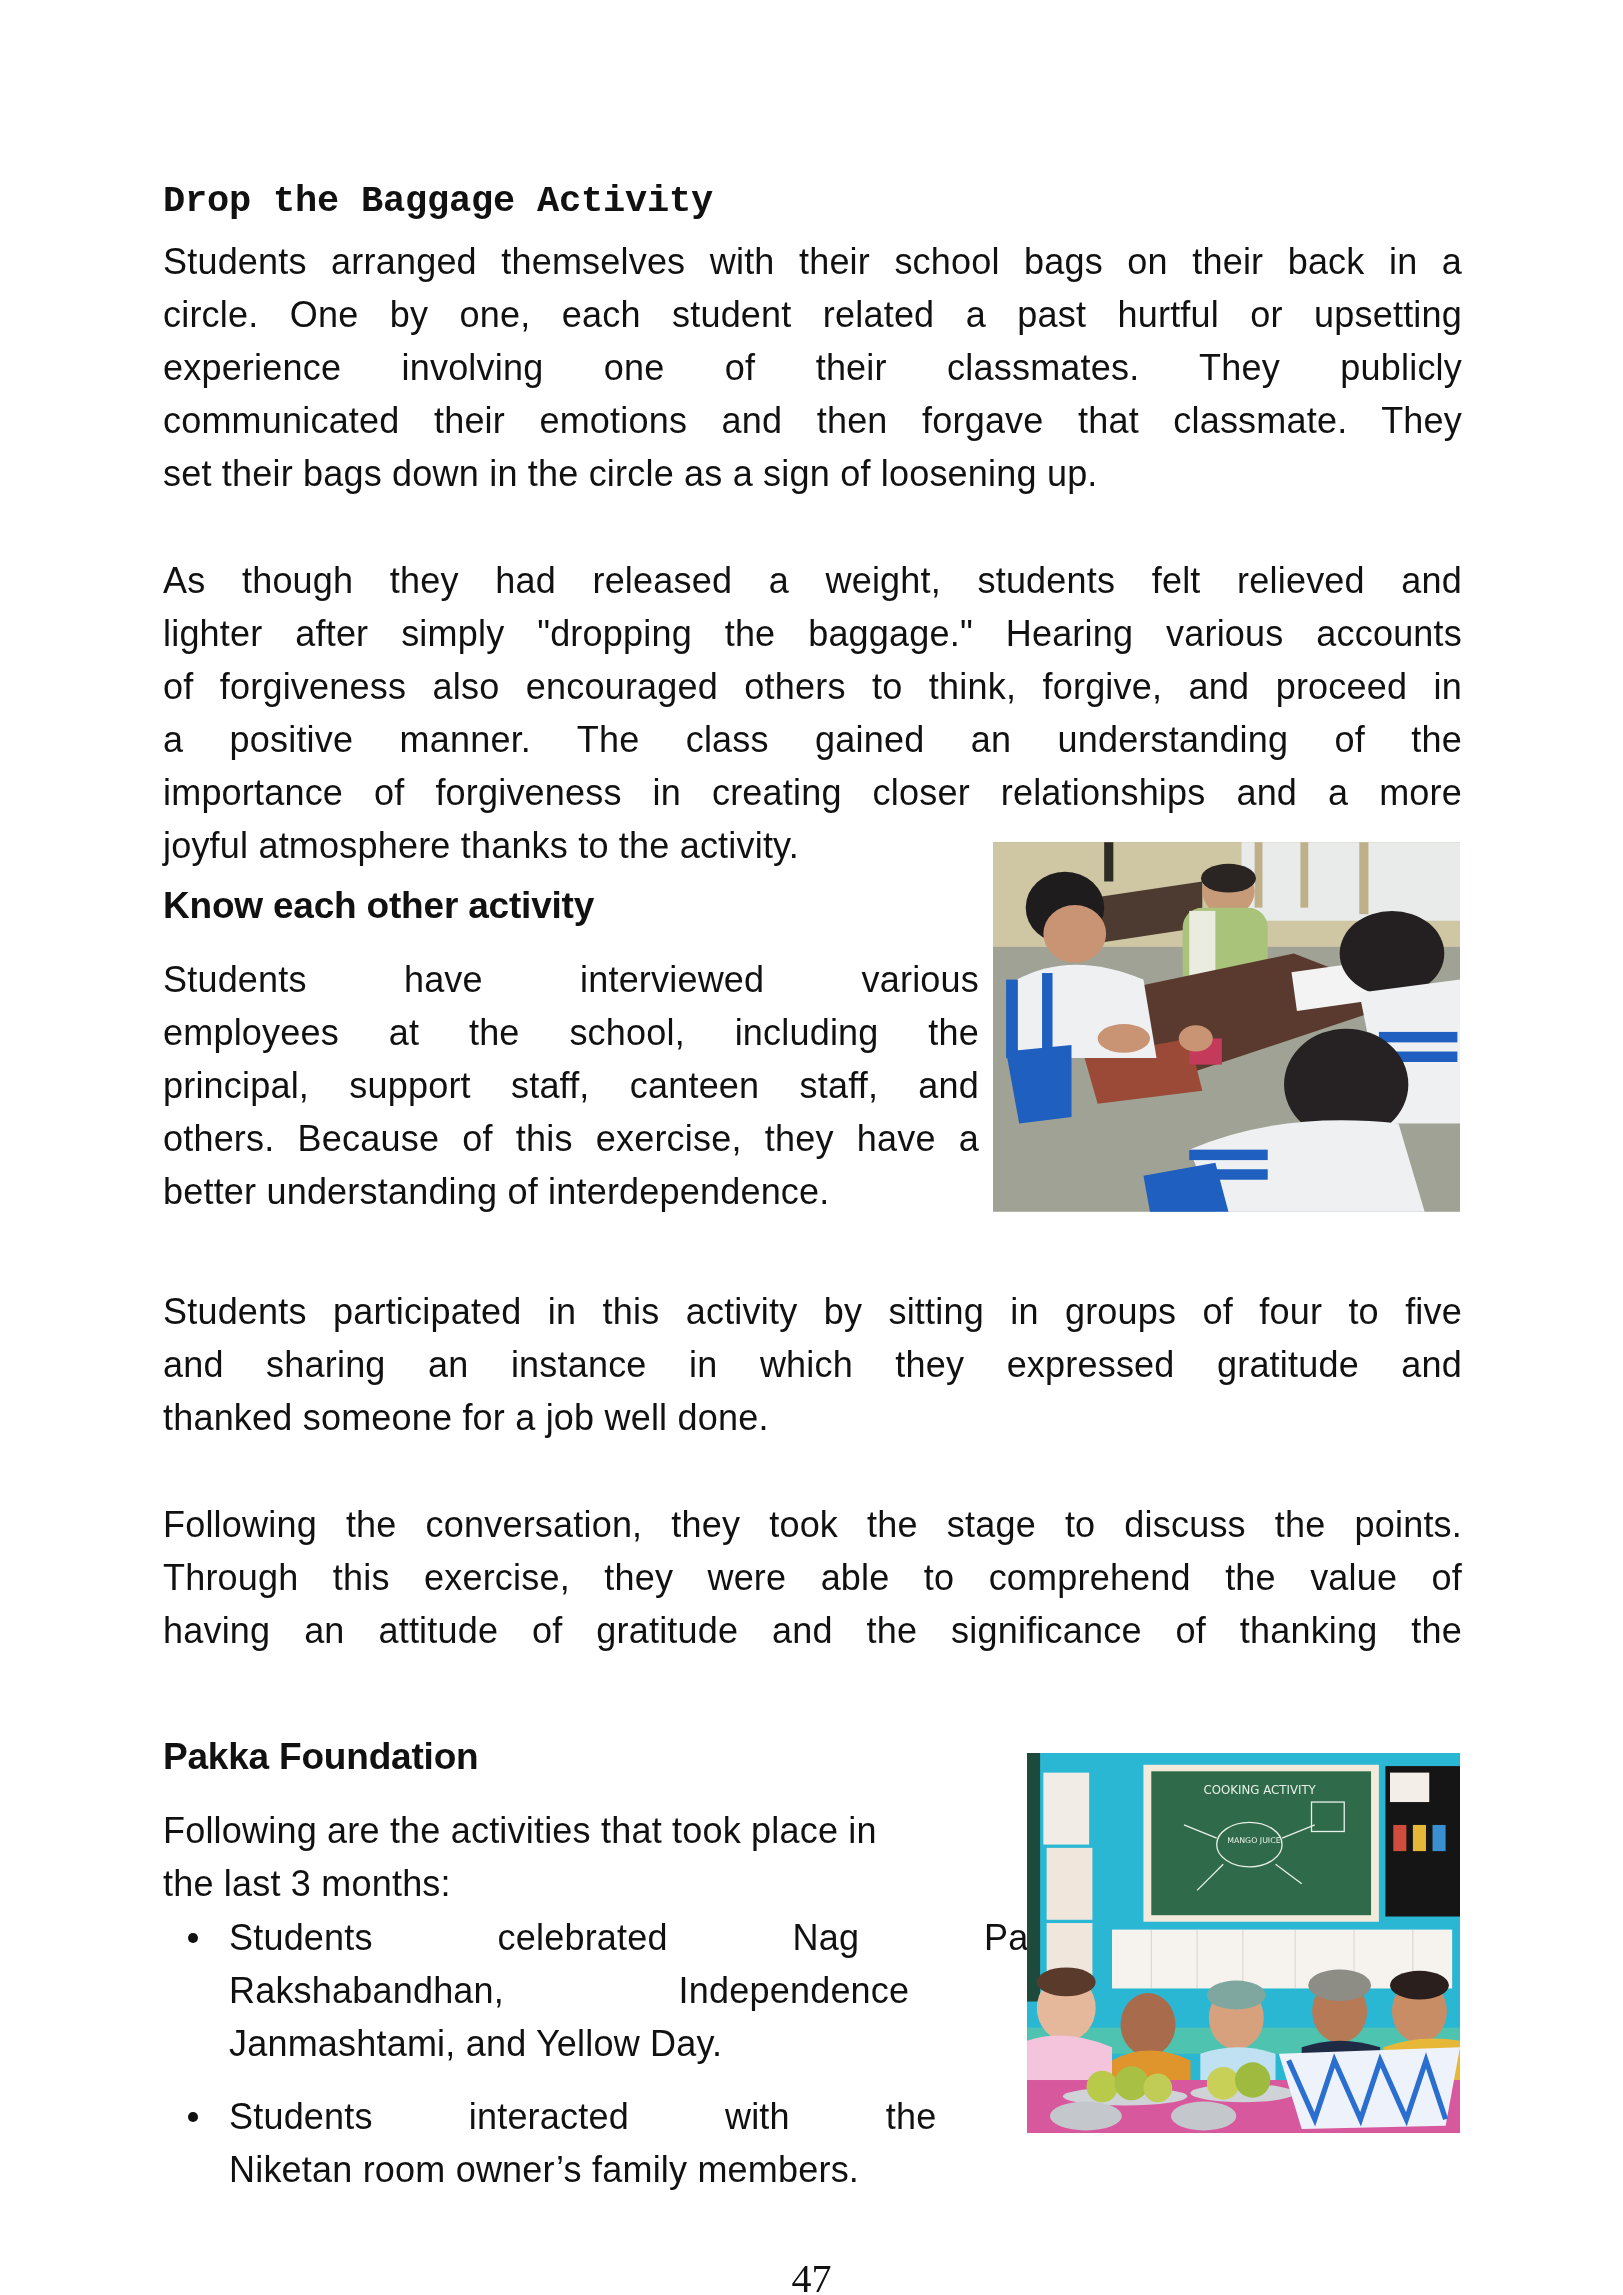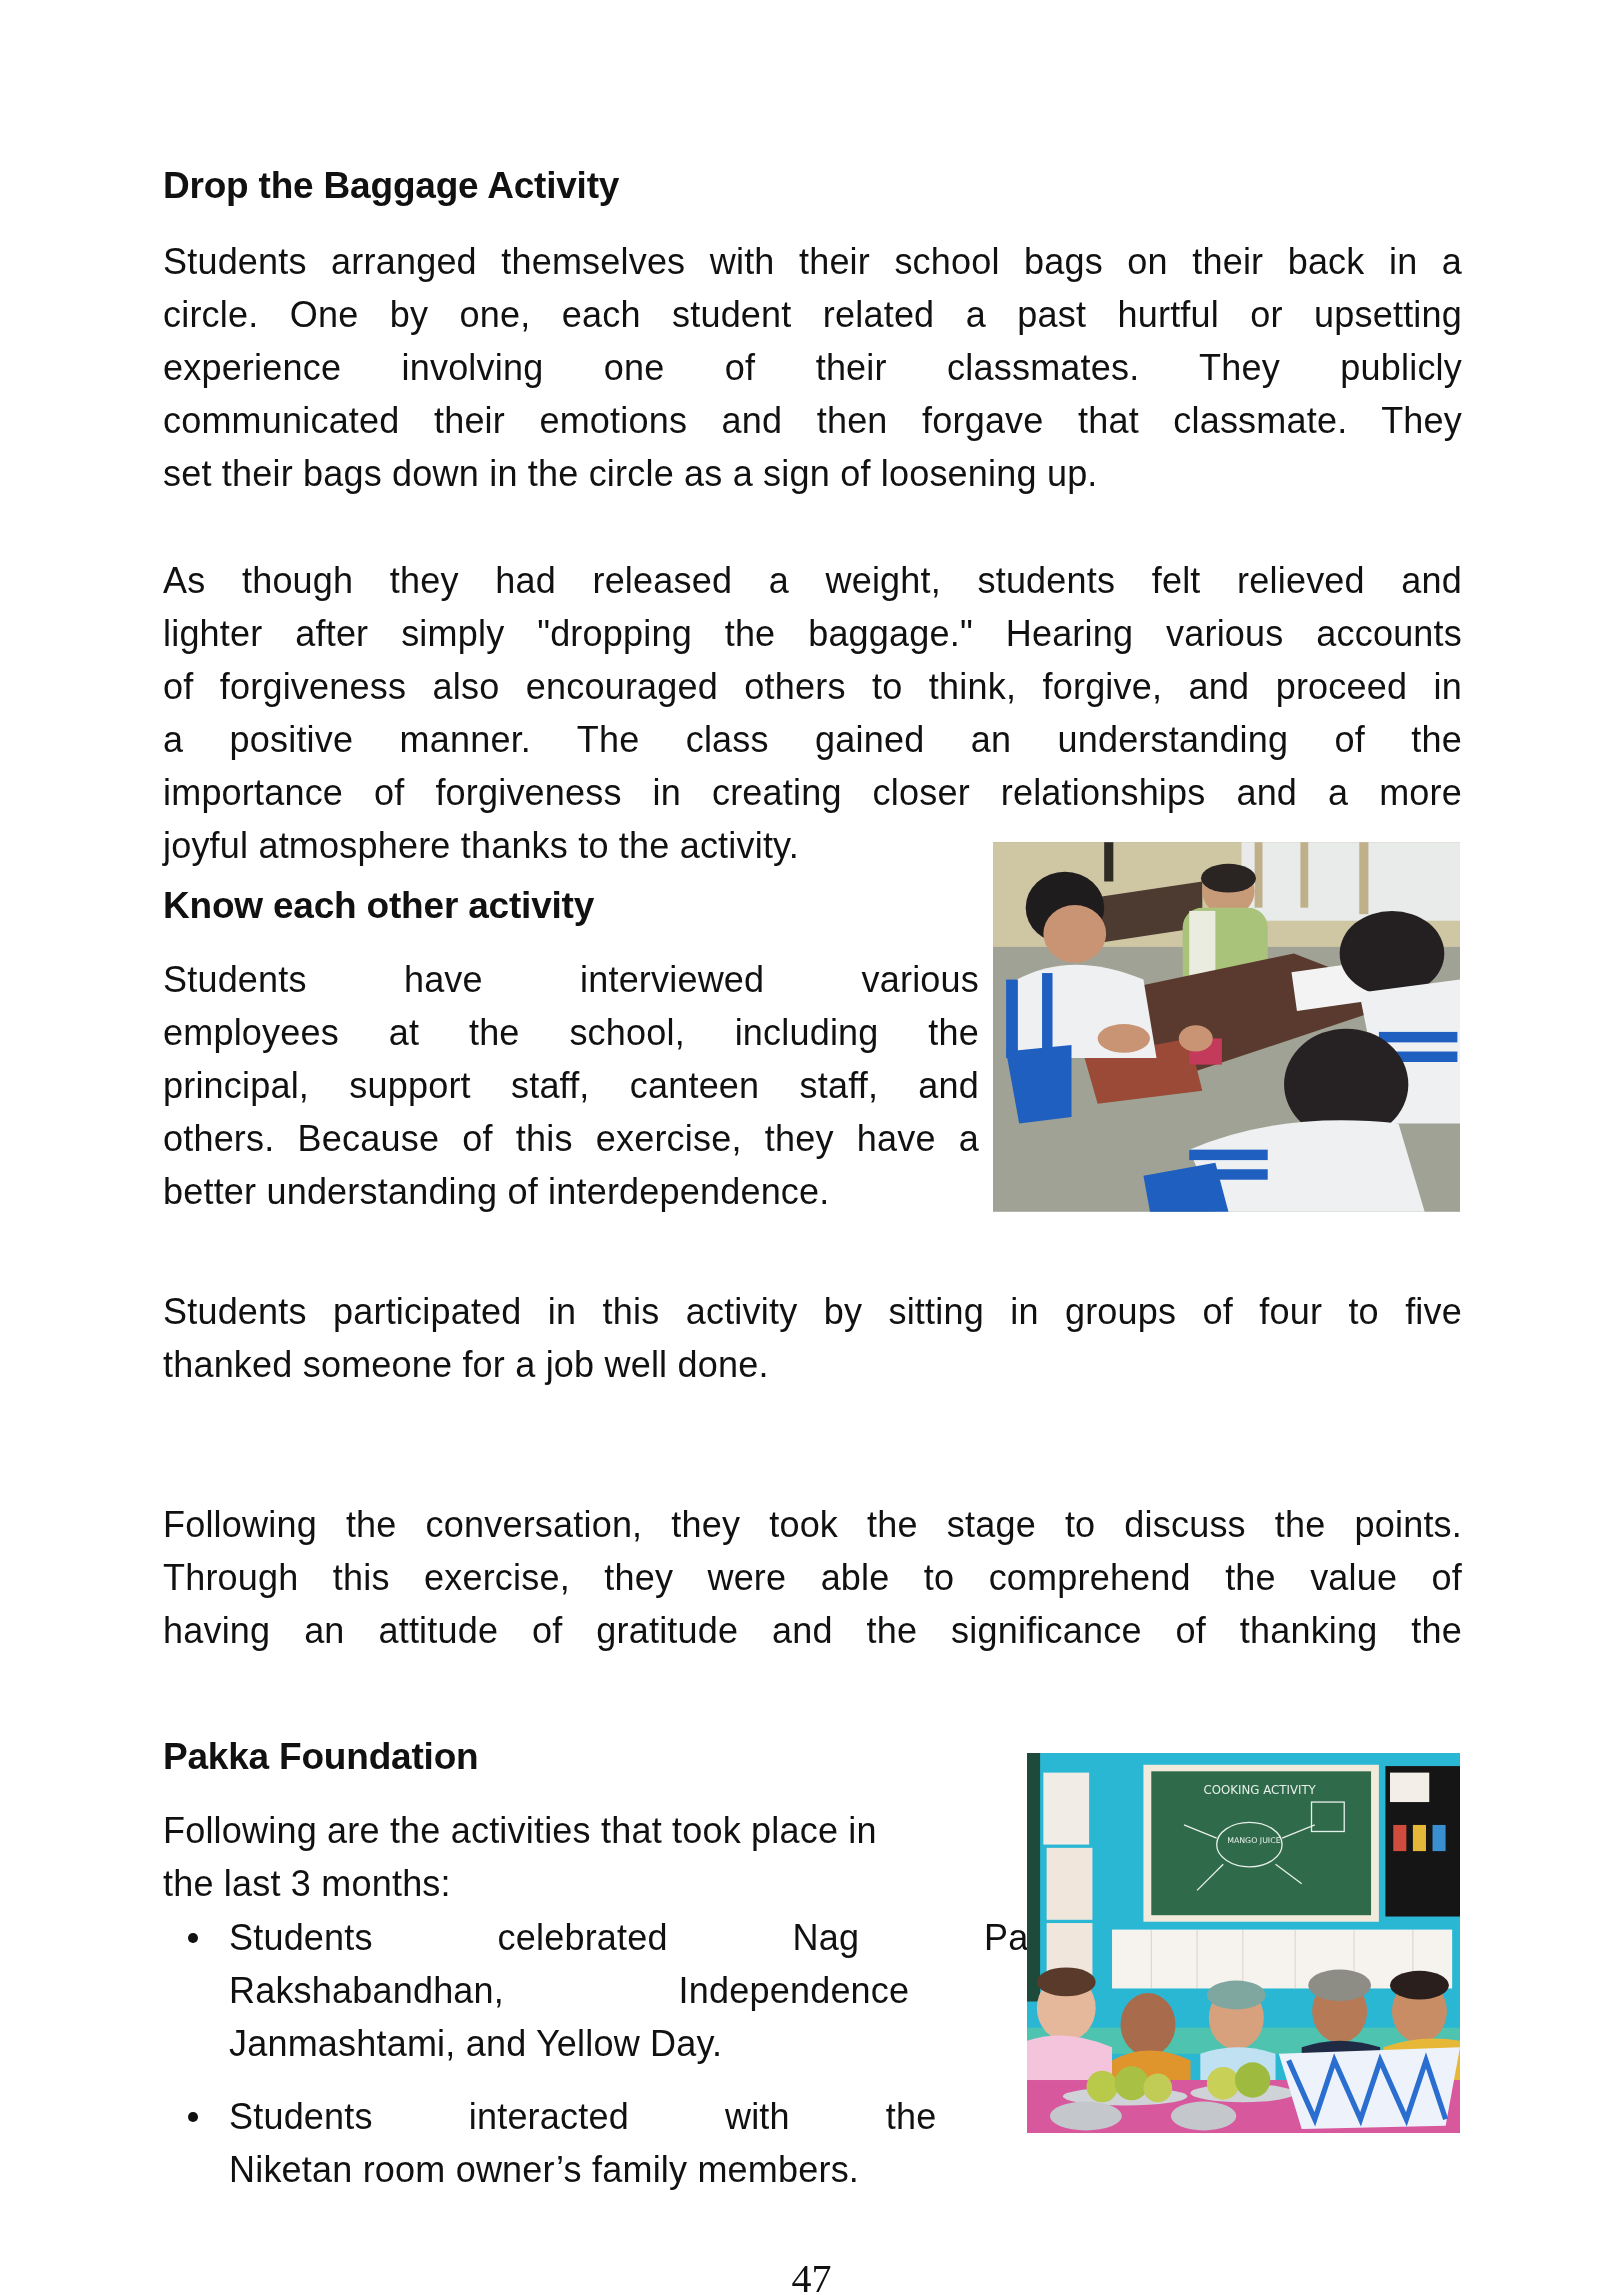--- a/index.html
+++ b/index.html
@@ -18,21 +18,21 @@
     .bullet-dot { position: absolute; left: 25px; top: 22px; width: 9.8px; height: 9.8px;
                   border-radius: 50%; background: #111; }
     .page-num { position: absolute; left: 0; width: 1623px; top: 2255px; text-align: center;
                 font-family: "Liberation Serif", "DejaVu Serif", serif; font-size: 40px; }
   </style>
 </head>
 <body>
 
 <div class="page">
 
-  <div class="heading" style="top:163px;">Drop the Baggage Activity</div>
+  <div class="heading" style="top:178px;font-family:Liberation Mono, monospace;">Drop the Baggage Activity</div>
   <div class="txt" style="top:215px; width:1299px;">
     <span class="ln">Students arranged themselves with their school bags on their back in a</span>
     <span class="ln">circle. One by one, each student related a past hurtful or upsetting</span>
     <span class="ln">experience involving one of their classmates. They publicly</span>
     <span class="ln">communicated their emotions and then forgave that classmate. They</span>
     <span class="ln last">set their bags down in the circle as a sign of loosening up.</span>
   </div>
   <div class="txt" style="top:534px; width:1299px;">
     <span class="ln">As though they had released a weight, students felt relieved and</span>
     <span class="ln">lighter after simply "dropping the baggage." Hearing various accounts</span>
@@ -84,20 +84,21 @@
       <path d="M 300 470 Q 440 410 620 430 L 660 565 L 340 565 Z" fill="#eef0f2"></path>
       <rect x="300" y="470" width="120" height="16" fill="#1f5fc0"></rect>
       <rect x="300" y="500" width="120" height="16" fill="#1f5fc0"></rect>
       <path d="M 230 510 L 340 490 L 360 565 L 240 565 Z" fill="#1f5fc0"></path>
       <ellipse cx="310" cy="300" rx="26" ry="20" fill="#c99474"></ellipse>
     </svg>
   </div>
 
   <div class="txt" style="top:1265px; width:1299px;">
     <span class="ln">Students participated in this activity by sitting in groups of four to five</span>
+    <span class="ln">and sharing an instance in which they expressed gratitude and</span>
     <span class="ln last">thanked someone for a job well done.</span>
   </div>
   <div class="txt" style="top:1478px; width:1299px;">
     <span class="ln">Following the conversation, they took the stage to discuss the points.</span>
     <span class="ln">Through this exercise, they were able to comprehend the value of</span>
     <span class="ln">having an attitude of gratitude and the significance of thanking the</span>
   </div>
 
   <div class="heading" style="top:1734px;">Pakka Foundation</div>
   <div class="txt" style="top:1784px; width:837px;">

